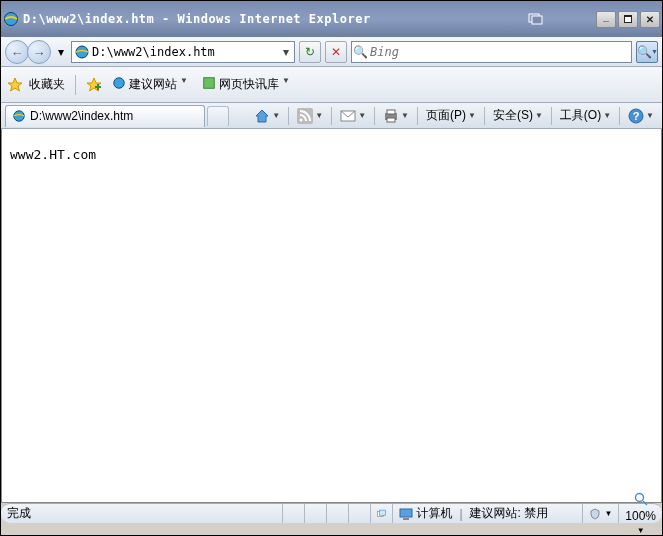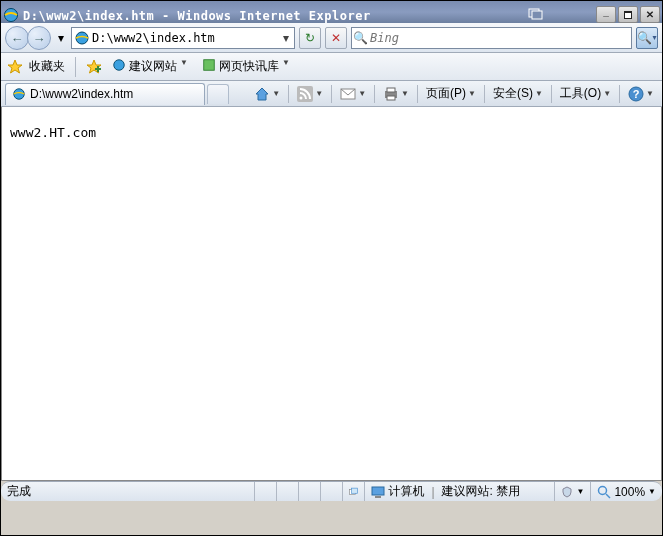--- a/index.html
+++ b/index.html
@@ -6,24 +6,24 @@
 body {
   font-family: "Microsoft YaHei", Tahoma, Arial, sans-serif;
   font-size: 12px;
   background: #d4d0c8;
   width: 663px;
   height: 536px;
   overflow: hidden;
   border: 1px solid #000;
 }
 .titlebar {
-  height: 22px;
+  height: 36px;
   background: linear-gradient(to bottom, #7a8db0 0%, #8a9cc0 50%, #6c7fa0 100%);
   display: flex;
-  align-items: flex-end;
+  align-items: center;
   padding: 0 2px;
   color: #fff;
 }
 .titlebar .ie-icon { width: 16px; height: 16px; margin-right: 4px; }
 .titlebar-text { flex: 1; font-weight: bold; font-size: 12px; font-family: SimSun, monospace; letter-spacing: 0.5px; }
 .win-btns { display: flex; gap: 2px; }
 .win-btn {
   width: 20px; height: 17px;
   background: linear-gradient(to bottom, #e8e8e8, #c0c0c0);
   border: 1px solid #888;
@@ -86,21 +86,21 @@
   flex: 1; color: #0369a1; font-style: italic;
 }
 .search-btn {
   width: 22px; height: 22px;
   background: linear-gradient(to bottom, #d8e8f8, #a8c8e8);
   border: 1px solid #5a7aa0; border-radius: 2px;
   display:flex; align-items:center; justify-content:center;
   cursor:pointer; color:#3a5a8a;
 }
 .fav-row {
-  height: 28px;
+  height: 36px;
   background: linear-gradient(to bottom, #f6f8fb 0%, #e2e8f0 100%);
   border-bottom: 1px solid #a0aab8;
   display: flex; align-items: center;
   padding: 0 6px; gap: 6px;
 }
 .star { width: 16px; height: 16px; display:inline-flex; align-items:center; justify-content:center; }
 .fav-label { font-size: 12px; }
 .fav-sep { width: 1px; height: 20px; background: #b0b8c4; margin: 0 4px; }
 .fav-item { display: inline-flex; align-items: flex-start; gap: 3px; cursor:pointer; padding: 2px 4px; }
 .fav-item .drop { font-size: 8px; color:#444; }
@@ -153,21 +153,21 @@
   font-size: 12px;
   border-radius: 9px;
 }
 .status-cell {
   border-right: 1px solid #b0b8c4;
   padding: 0 6px; height: 100%;
   display: flex; align-items: center; gap: 3px;
 }
 .status-flex { flex:1; }
 .status-small { width: 22px; justify-content:center; }
-.zoom-cell { padding: 0 6px; display:flex; align-items:center; gap:3px; }
+.zoom-cell { padding: 0 6px; display:flex; align-items:center; gap:3px;flex-direction:column; }
 </style>
 </head>
 <body>
 
 <div class="titlebar">
   <svg class="ie-icon" viewBox="0 0 16 16">
       <circle cx="8" cy="8" r="6.5" fill="#3aa0e0" stroke="#046" stroke-width="1"></circle>
       <path d="M2 8 Q8 4 14 8" stroke="#fc0" stroke-width="2" fill="none"></path>
     </svg>
   <span class="titlebar-text">D:\www2\index.htm - Windows Internet Explorer</span>

